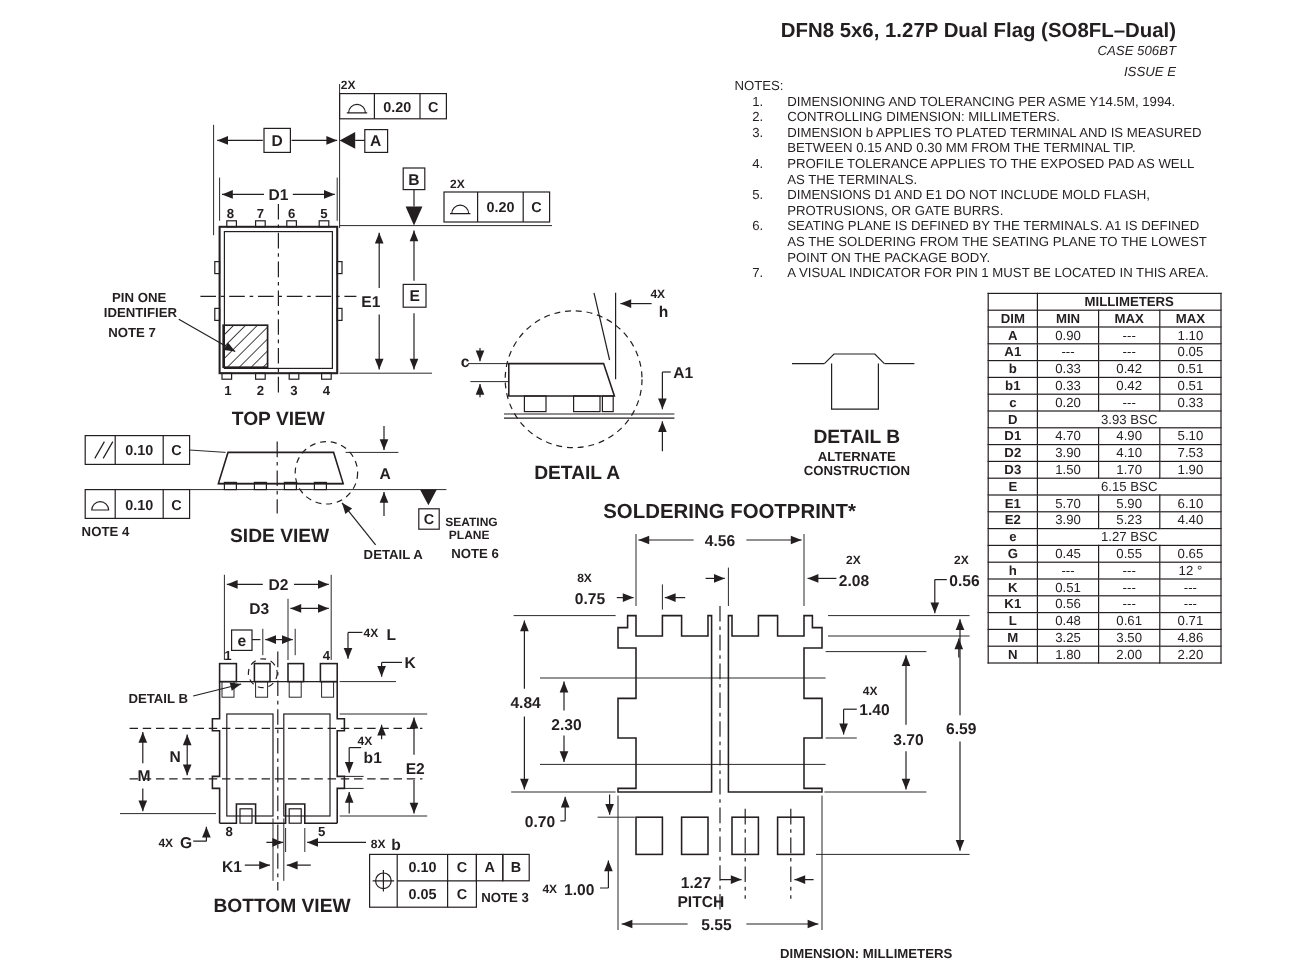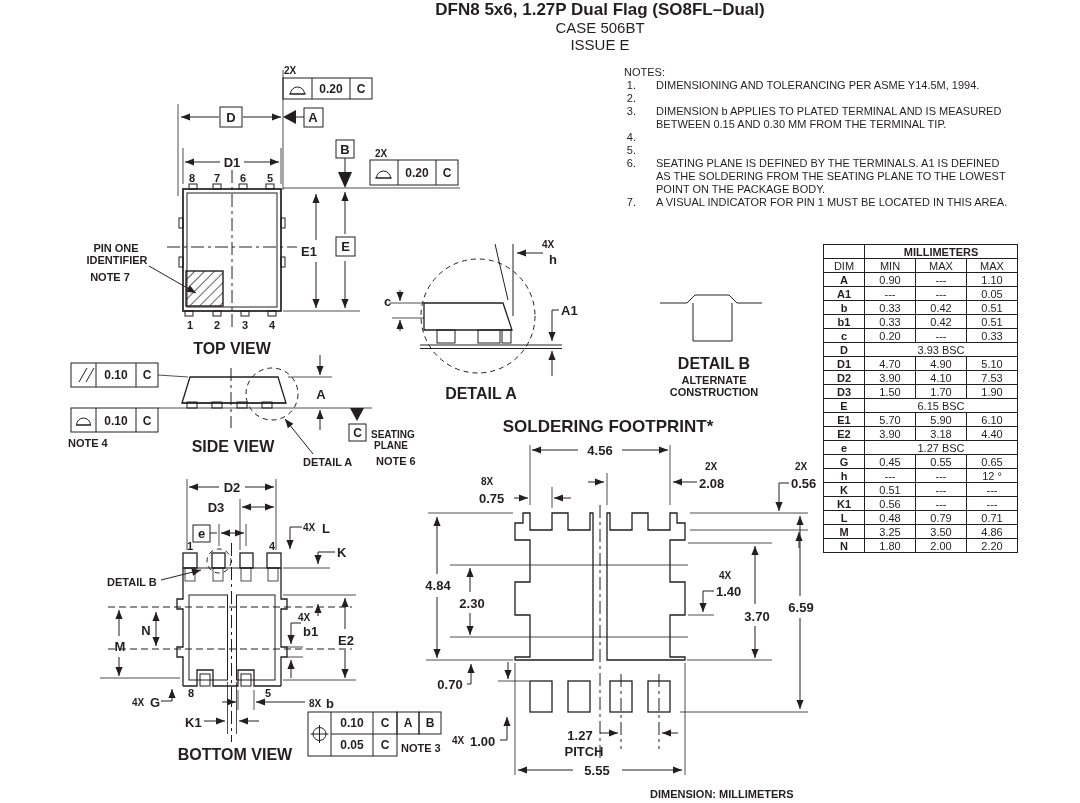--- a/index.html
+++ b/index.html
@@ -1,33 +1,33 @@
 <!DOCTYPE html>
 <html><head>
 <meta charset="utf-8">
 <style>
   html,body{margin:0;padding:0;background:#fff;}
   .page{position:relative;width:1080px;height:803px;background:#ffffff;overflow:hidden;
         font-family:"Liberation Sans",sans-serif;color:#231f20;}
-  .hdr{position:absolute;left:220px;top:0;width:760px;text-align:center;}
+  .hdr{position:absolute;left:220px;top:16px;width:760px;text-align:right;}
   .hdr .t{font-size:17px;font-weight:bold;line-height:19px;}
-  .hdr .c{font-size:15px;line-height:17px;}
+  .hdr .c{font-size:11px;line-height:17px;font-style:italic;}
   .notes{position:absolute;left:612px;top:66px;width:402px;font-size:11px;line-height:13px;}
-  .notes .nh{margin:0 0 0 12px;}
+  .notes .nh{margin:0 0 0 0;}
   .note-item{display:flex;}
   .note-item .num{width:24px;text-align:right;flex:0 0 24px;}
   .note-item .txt{margin-left:6px;width:355px;padding-left:14px;}
   table.dims{position:absolute;left:823px;top:244px;border-collapse:collapse;
              font-size:11px;table-layout:fixed;}
   table.dims td{border:1px solid #231f20;height:13px;padding:0 2px;text-align:center;
                 white-space:nowrap;overflow:hidden;}
   td.dimc{width:36px;font-weight:bold;}
   td.valc{width:46px;}
   td.unit{font-weight:bold;}
-  td.colh{font-weight:normal;}
+  td.colh{font-weight:bold;}
   svg text{fill:#231f20;font-family:"Liberation Sans",sans-serif;}
   .s{stroke:#231f20;fill:none;stroke-width:1;}
   .o{stroke:#231f20;fill:none;stroke-width:1.7;}
   .o2{stroke:#231f20;fill:none;stroke-width:1.3;}
   .thin{stroke-width:0.8;}
   .dsh{stroke-dasharray:7 4;}
   .cl{stroke-dasharray:13 4 3 4;}
   .dc{stroke-dasharray:5 4;}
   .fil{fill:#231f20;stroke:none;}
   .t16{font-size:16px;font-weight:bold;}
@@ -53,30 +53,33 @@
   </div>
 
   <div class="notes">
     <div class="nh">NOTES:</div>
     <div class="note-item">
         <span class="num">1.</span>
         <span class="txt">DIMENSIONING AND TOLERANCING PER ASME Y14.5M, 1994.</span>
       </div>
     <div class="note-item">
         <span class="num">2.</span>
+        <span class="txt">CONTROLLING DIMENSION: MILLIMETERS.</span>
       </div>
     <div class="note-item">
         <span class="num">3.</span>
         <span class="txt">DIMENSION b APPLIES TO PLATED TERMINAL AND IS MEASURED BETWEEN 0.15 AND 0.30 MM FROM THE TERMINAL TIP.</span>
       </div>
     <div class="note-item">
         <span class="num">4.</span>
+        <span class="txt">PROFILE TOLERANCE APPLIES TO THE EXPOSED PAD AS WELL AS THE TERMINALS.</span>
       </div>
     <div class="note-item">
         <span class="num">5.</span>
+        <span class="txt">DIMENSIONS D1 AND E1 DO NOT INCLUDE MOLD FLASH, PROTRUSIONS, OR GATE BURRS.</span>
       </div>
     <div class="note-item">
         <span class="num">6.</span>
         <span class="txt">SEATING PLANE IS DEFINED BY THE TERMINALS. A1 IS DEFINED AS THE SOLDERING FROM THE SEATING PLANE TO THE LOWEST POINT ON THE PACKAGE BODY.</span>
       </div>
     <div class="note-item">
         <span class="num">7.</span>
         <span class="txt">A VISUAL INDICATOR FOR PIN 1 MUST BE LOCATED IN THIS AREA.</span>
       </div>
   </div>
@@ -151,21 +154,21 @@
         </tr>
     <tr>
           <td class="dimc">E1</td>
           <td class="valc">5.70</td>
           <td class="valc">5.90</td>
           <td class="valc">6.10</td>
         </tr>
     <tr>
           <td class="dimc">E2</td>
           <td class="valc">3.90</td>
-          <td class="valc">3.18</td>
+          <td class="valc">5.23</td>
           <td class="valc">4.40</td>
         </tr>
     <tr>
           <td class="dimc">e</td>
           <td colspan="3">1.27 BSC</td>
         </tr>
     <tr>
           <td class="dimc">G</td>
           <td class="valc">0.45</td>
           <td class="valc">0.55</td>
@@ -185,21 +188,21 @@
         </tr>
     <tr>
           <td class="dimc">K1</td>
           <td class="valc">0.56</td>
           <td class="valc">---</td>
           <td class="valc">---</td>
         </tr>
     <tr>
           <td class="dimc">L</td>
           <td class="valc">0.48</td>
-          <td class="valc">0.79</td>
+          <td class="valc">0.61</td>
           <td class="valc">0.71</td>
         </tr>
     <tr>
           <td class="dimc">M</td>
           <td class="valc">3.25</td>
           <td class="valc">3.50</td>
           <td class="valc">4.86</td>
         </tr>
     <tr>
           <td class="dimc">N</td>

